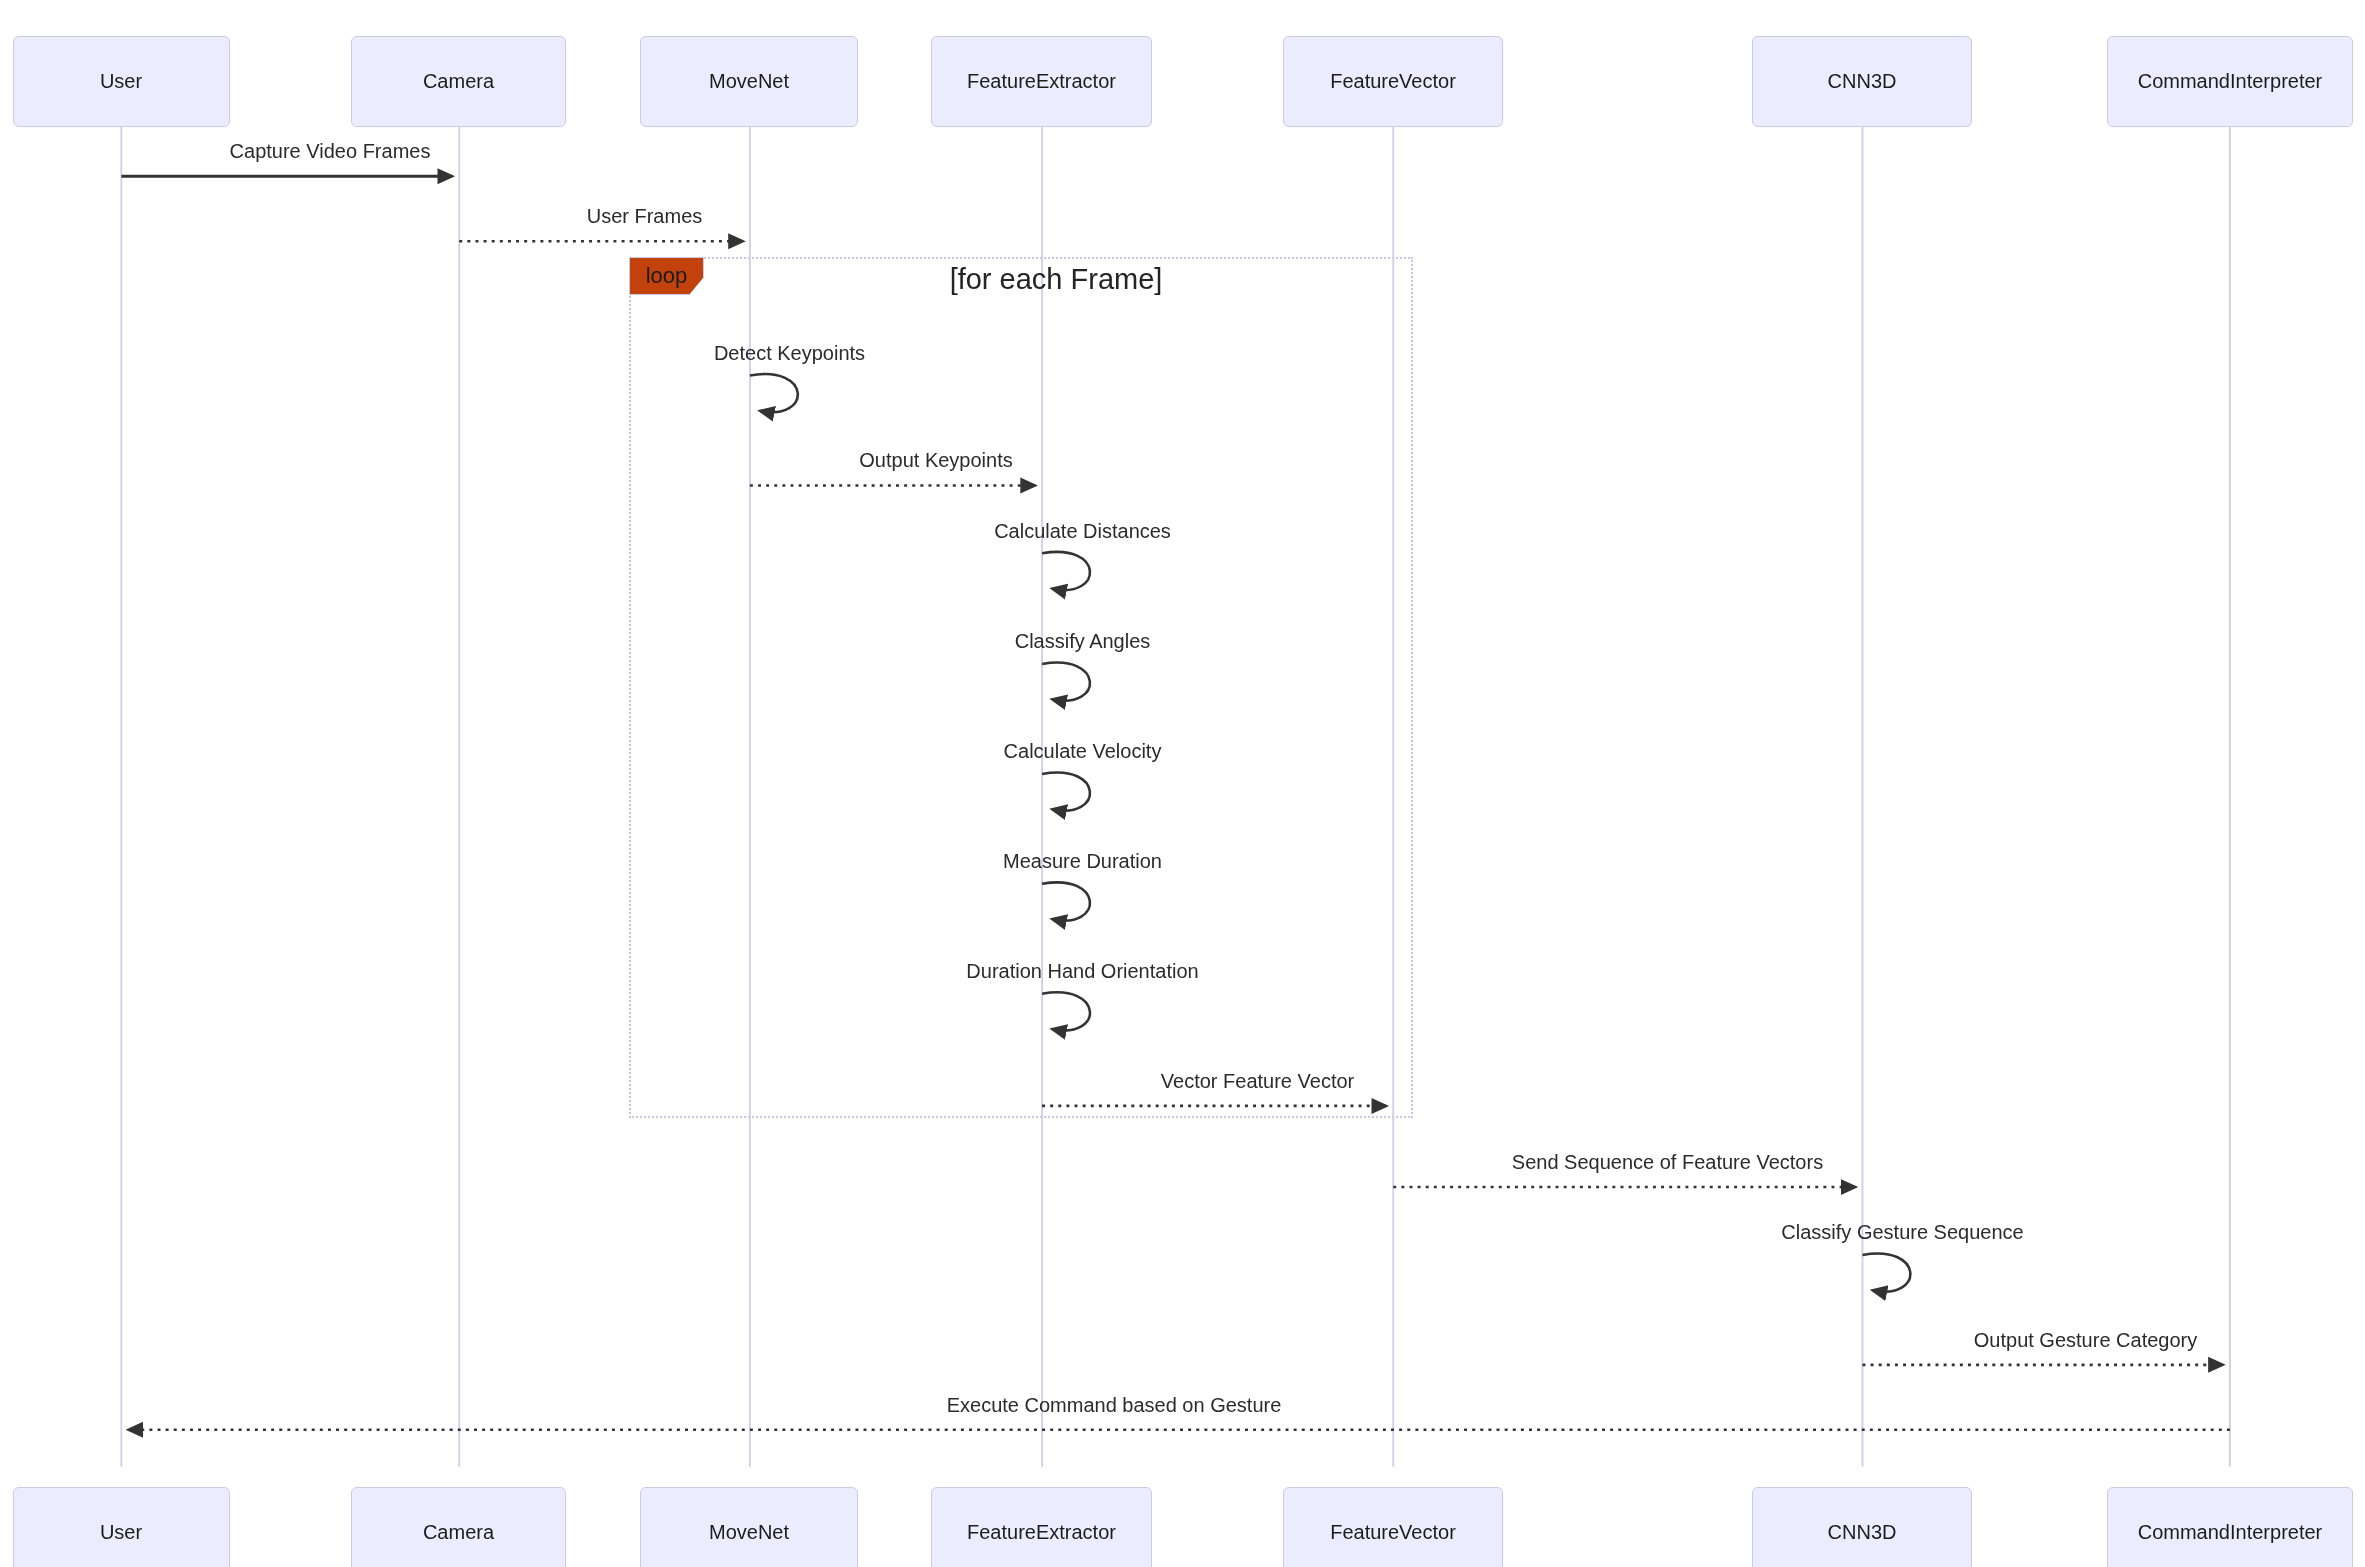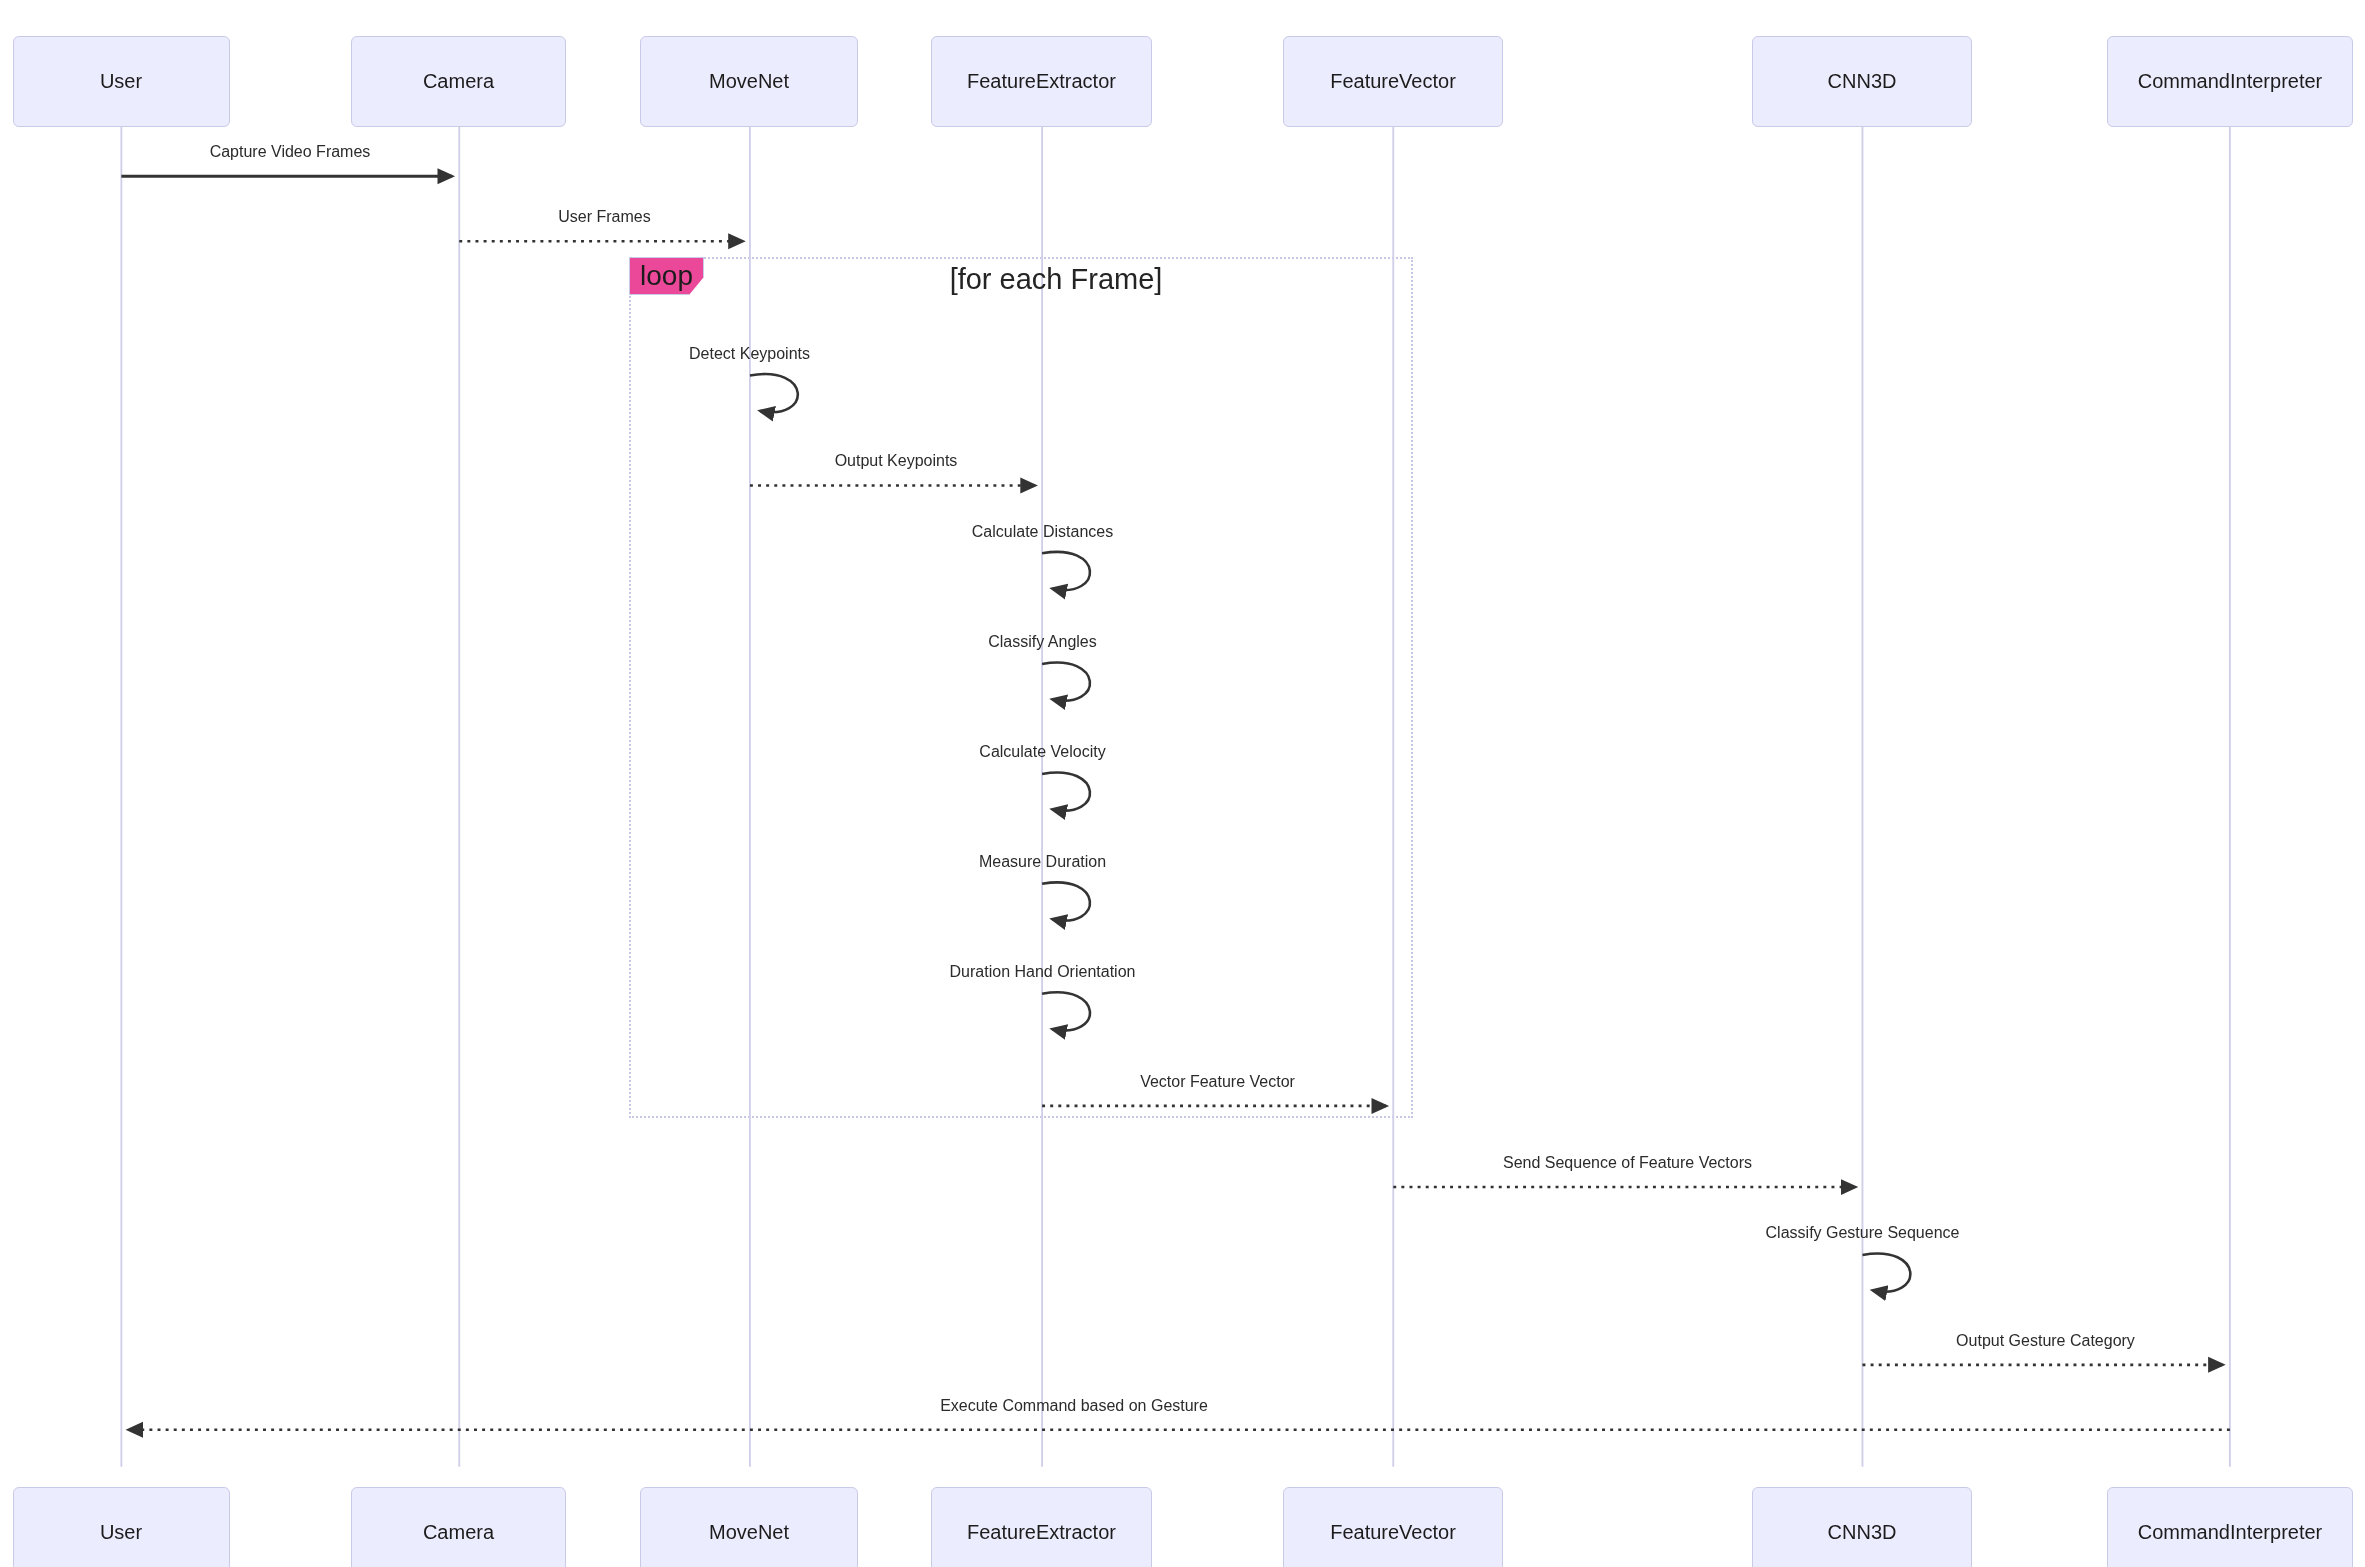--- a/index.html
+++ b/index.html
@@ -22,38 +22,39 @@
     border:1.5px solid #c9c9e8;
     border-radius:5.9px;
     display:flex;align-items:center;justify-content:center;
     font-size:20px;color:#1c1c1c;
     box-sizing:border-box;
     margin-top:20px;
   }
   .msg-label{
     position:absolute;
     text-align:center;
-    font-size:16px;color:#2b2b2b;
+    font-size:20px;color:#2b2b2b;
     line-height:29.5px;height:31px;
     white-space:nowrap;
+    padding-left:40px;
   }
   #loop-frame{
     position:absolute;
     left:629px;top:257px;width:784px;height:861px;
     border:2.2px dotted #c6c6e6;
     box-sizing:border-box;
   }
   #loop-tab{
     position:absolute;
     left:629px;top:257px;width:75px;height:38px;
-    background:#ec4899;
+    background:#c2410c;
     border:1.5px solid #c9c9e8;
     clip-path:polygon(0 0,100% 0,100% 52%,80% 100%,0 100%);
     display:flex;align-items:center;justify-content:center;
-    font-size:28px;color:#1c1c1c;
+    font-size:22px;color:#1c1c1c;
     box-sizing:border-box;
   }
   #loop-condition{
     position:absolute;
     left:664px;top:263px;width:784px;
     text-align:center;
     font-size:29px;color:#242424;
     white-space:nowrap;
   }
 </style>

